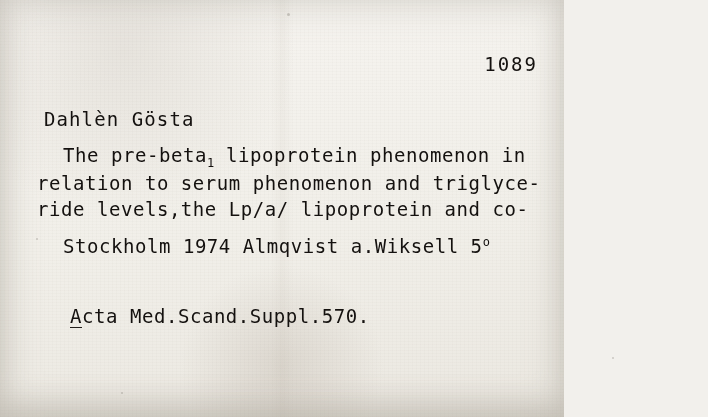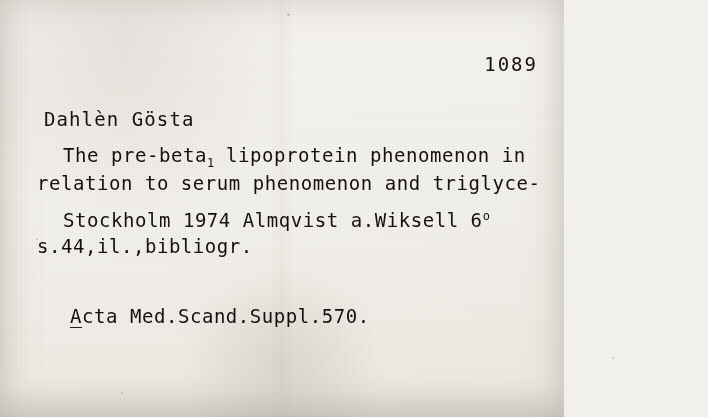--- a/index.html
+++ b/index.html
@@ -148,21 +148,21 @@
 
     <div class="corner-number">
       <span class="num">1089</span>
     </div>
 
     <div class="author">Dahlèn Gösta</div>
 
     <div class="body-block">
       <p><span class="indent"></span><span>The pre-beta</span><span class="sup">1</span><span> lipoprotein phenomenon in</span></p>
       <p>relation to serum phenomenon and triglyce-</p>
+      <p>ride levels,the Lp/a/ lipoprotein and co-</p>
 
-      <p class="para2"><span class="indent"></span><span>Stockholm 1974 Almqvist a.Wiksell 6</span><span class="supnum">o</span></p>
-      <p>s.44,il.,bibliogr.</p>
+      <p class="para2"><span class="indent"></span><span>Stockholm 1974 Almqvist a.Wiksell 5</span><span class="supnum">o</span></p>
     </div>
 
     <div class="footer-line"><span class="underline-first">A</span><span>cta Med.Scand.Suppl.570.</span></div>
 
   </div>
 </div>
 
 </body></html>

